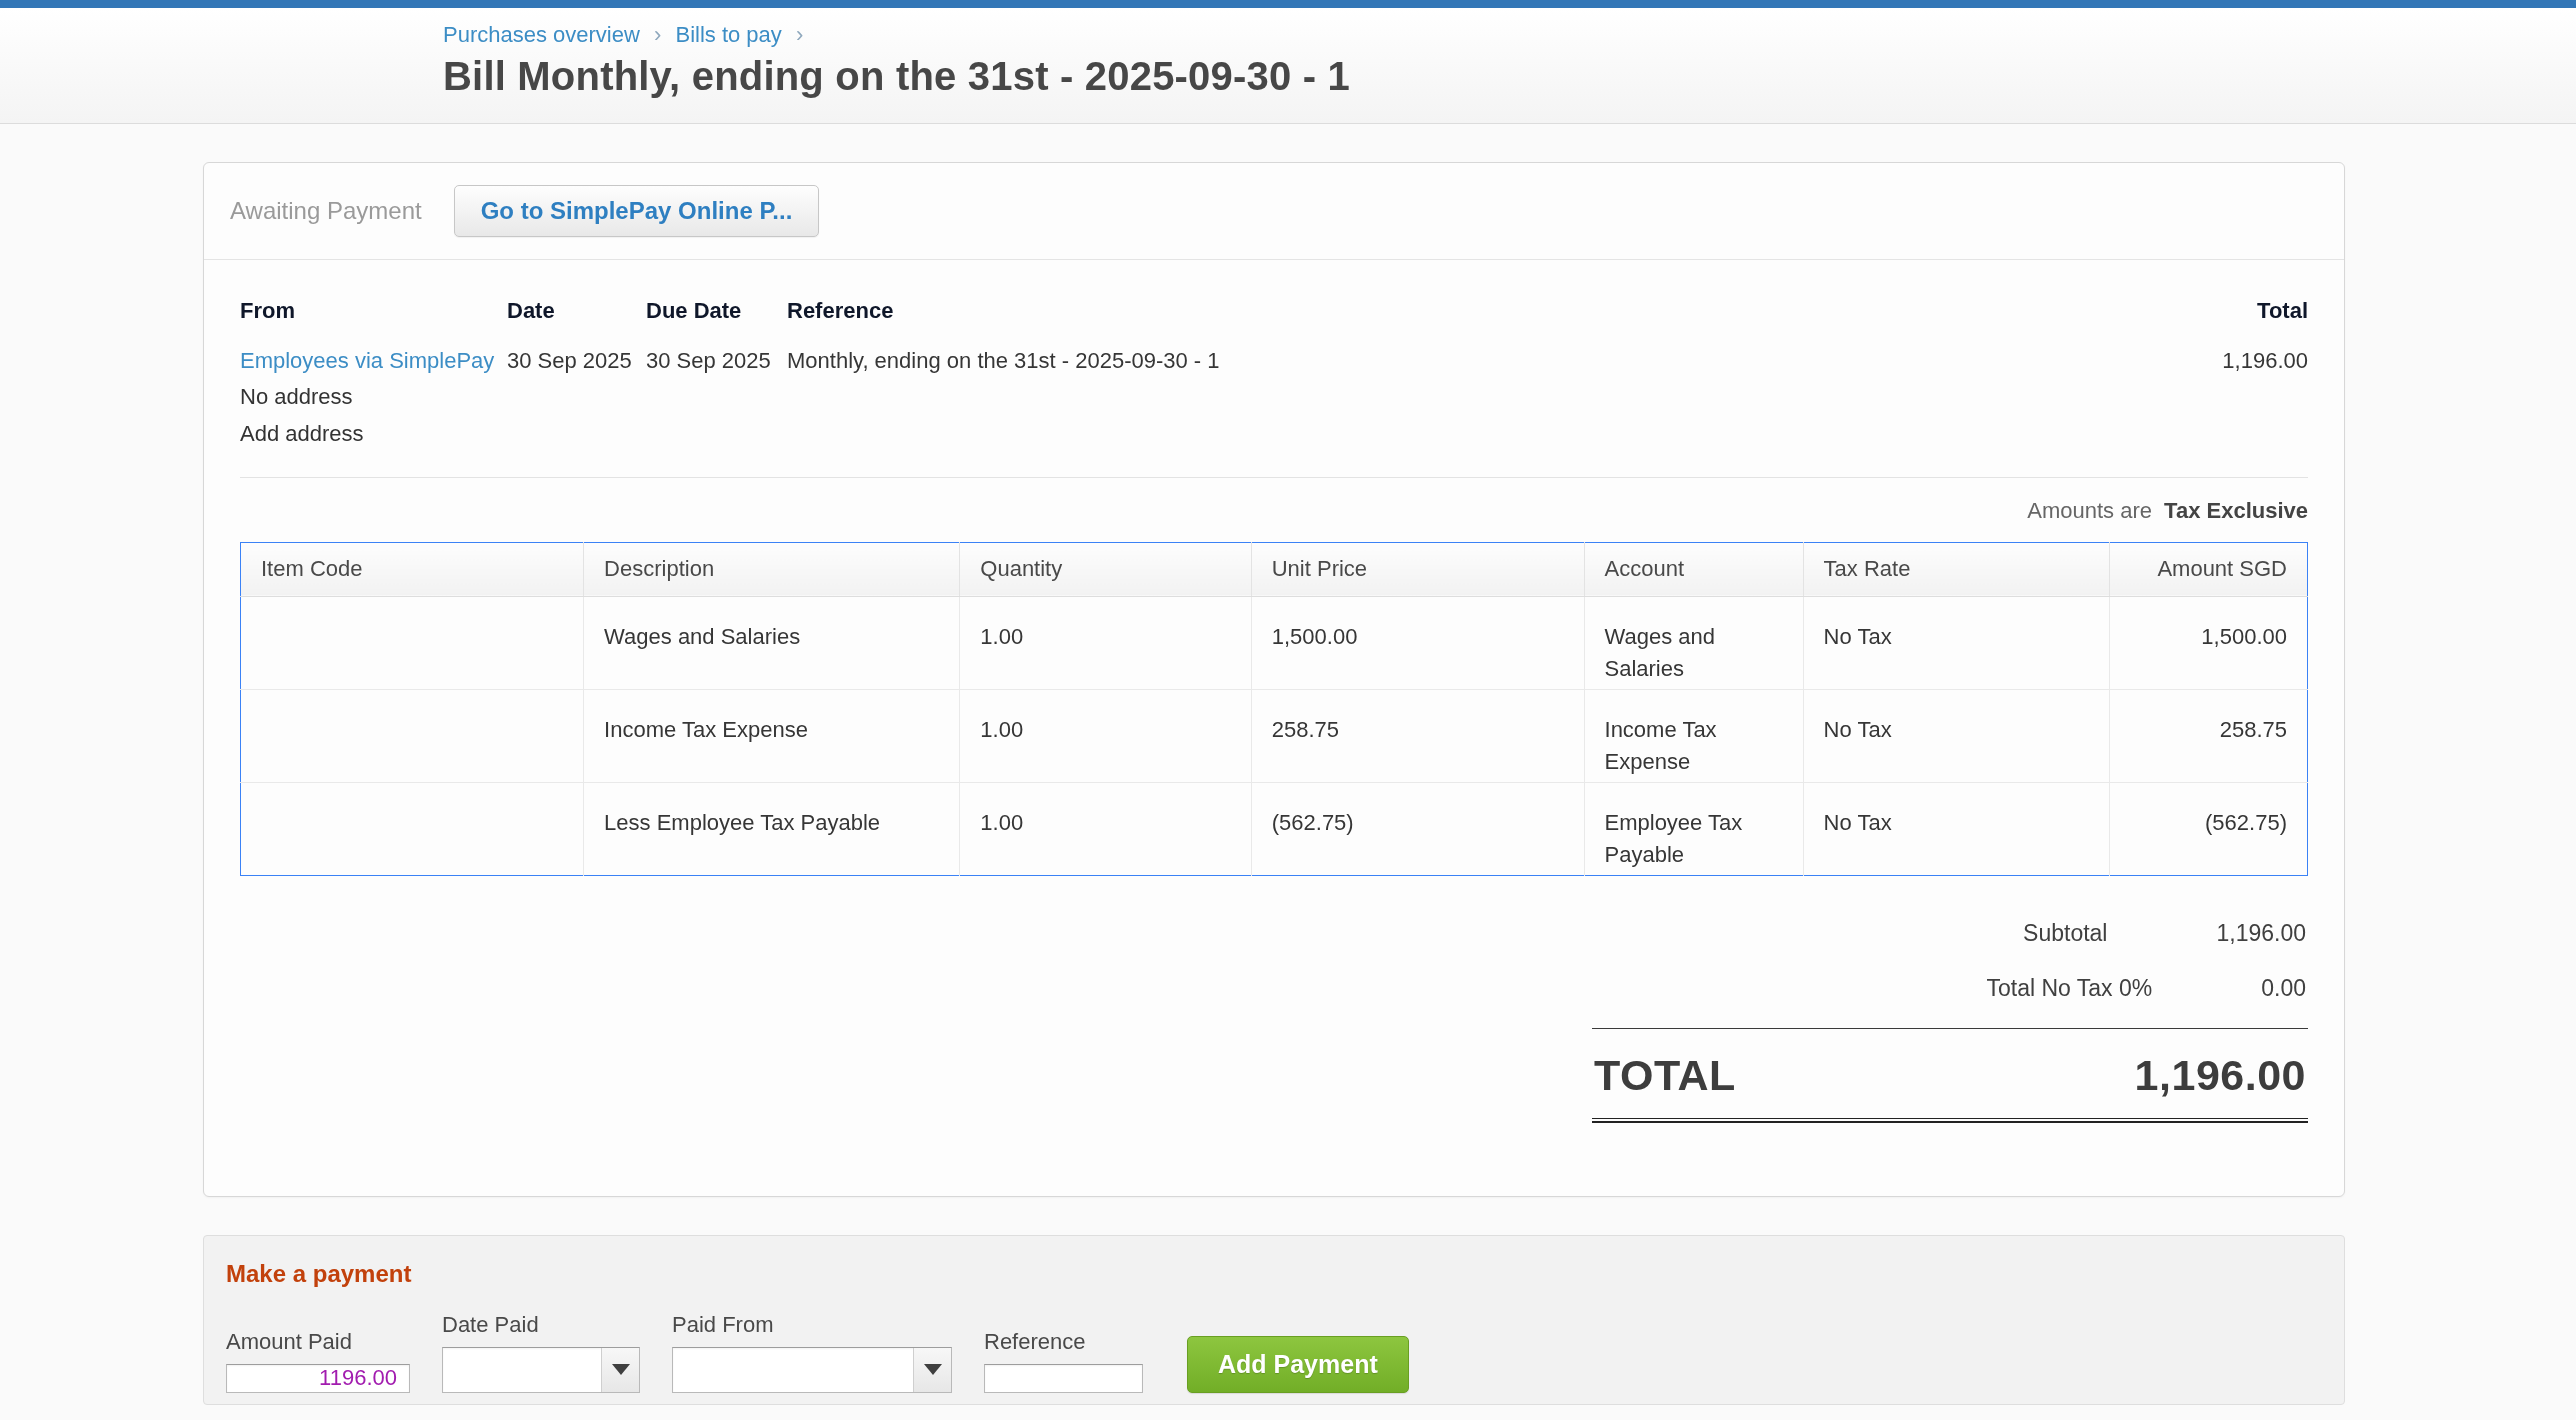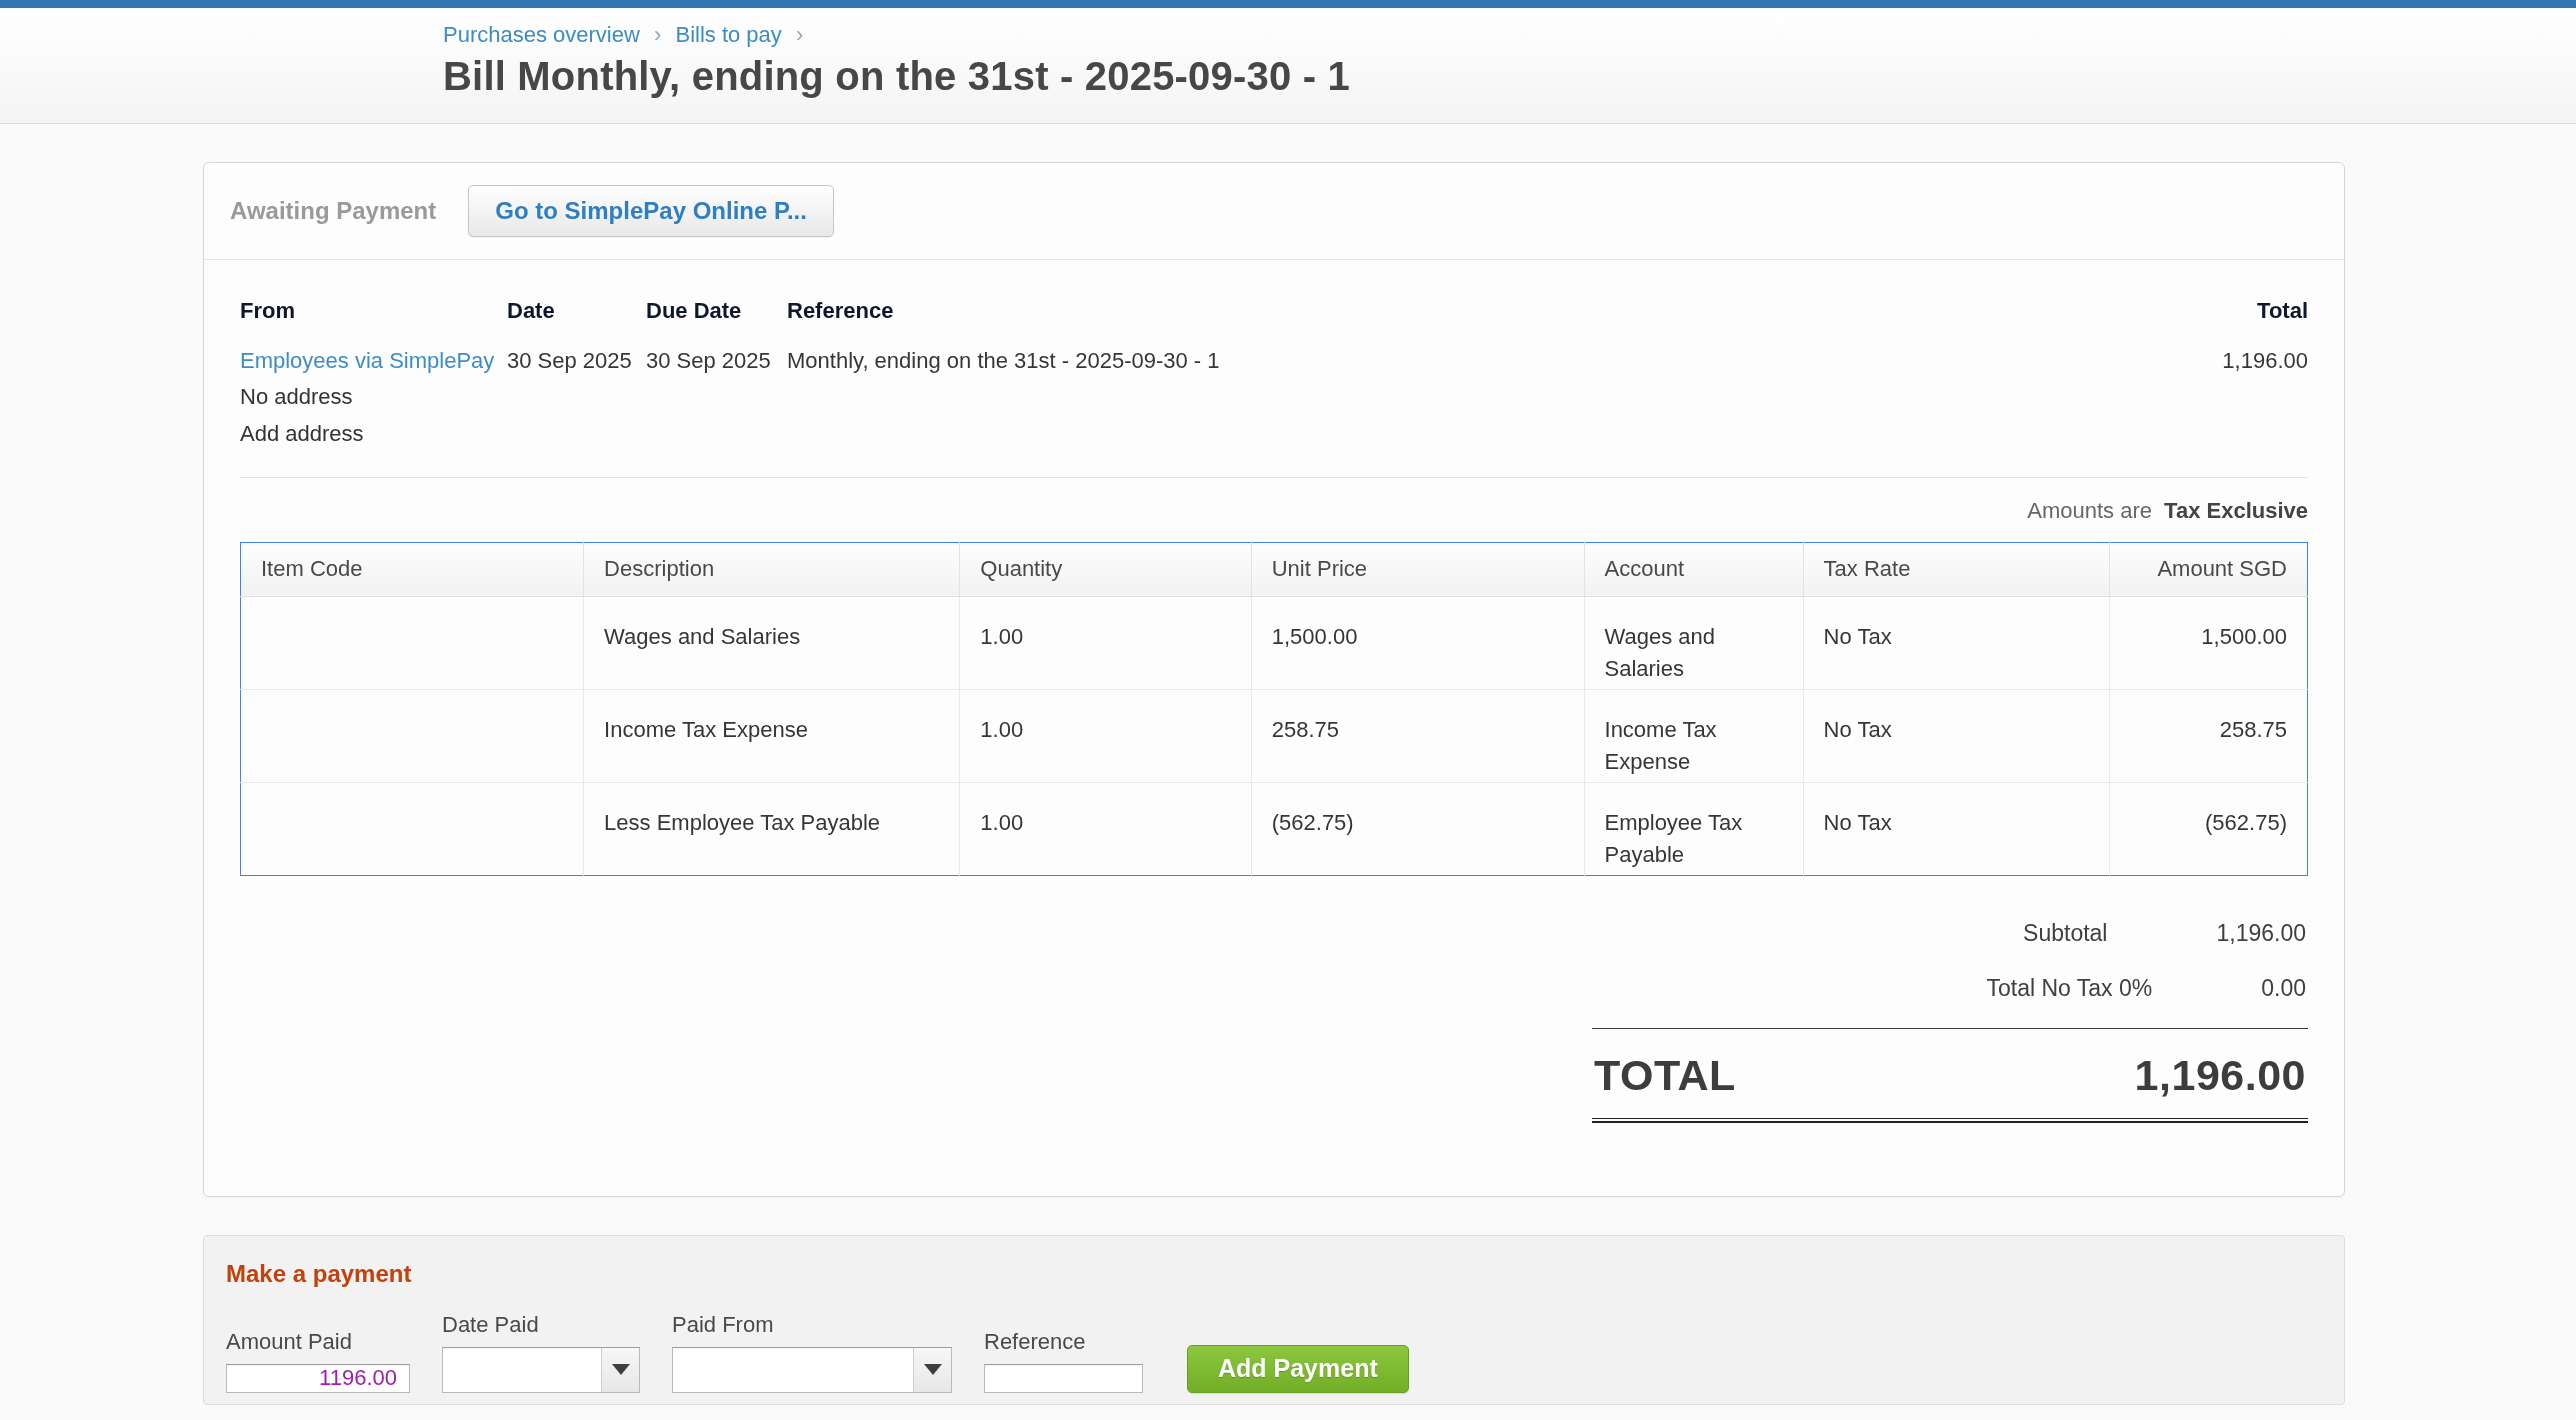--- a/index.html
+++ b/index.html
@@ -35,21 +35,21 @@
     border:1px solid #d7d7d7;
     border-radius:6px;
     box-shadow:0 1px 2px rgba(0,0,0,.04);
   }
   .card-toolbar {
     display:flex; align-items:center; justify-content:space-between;
     padding:22px 26px; border-bottom:1px solid #e4e4e4;
   }
   .toolbar-left { display:flex; align-items:center; }
   .status {
-    font-size:24px; font-weight:bold; color:#9a9a9a; margin-right:32px;
+    font-size:24px; font-weight:normal; color:#9a9a9a; margin-right:32px;
   }
   .btn {
     display:inline-flex; align-items:center; justify-content:center;
     height:52px; padding:0 26px;
     background:linear-gradient(#fefefe,#e8e8e8);
     border:1px solid #c7c7c7; border-radius:5px;
     font-family:"Liberation Sans", sans-serif;
     font-size:24px; font-weight:bold; color:#2e7fc1;
     cursor:pointer; box-shadow:0 1px 1px rgba(0,0,0,.05);
   }
@@ -140,21 +140,21 @@
     width:38px; display:flex; align-items:center; justify-content:center;
     background:linear-gradient(#f7f7f7,#e7e7e7);
     border-left:1px solid #cfcfcf;
   }
   .select .select-arrow i {
     width:0; height:0; display:block;
     border-left:9px solid transparent; border-right:9px solid transparent;
     border-top:11px solid #3f3f3f;
   }
   .green-btn {
-    height:48px; padding:0 30px; margin-left:12px;
+    height:57px; padding:0 30px; margin-left:12px;
     background:linear-gradient(#8dc63f,#72ae27);
     border:1px solid #699f22; border-radius:5px;
     font-family:"Liberation Sans", sans-serif;
     font-size:25px; font-weight:bold; color:#fff;
     text-shadow:0 1px 1px rgba(0,0,0,.2);
     cursor:pointer; box-shadow:0 1px 1px rgba(0,0,0,.1);
   }
 </style>
 </head>
 <body>

